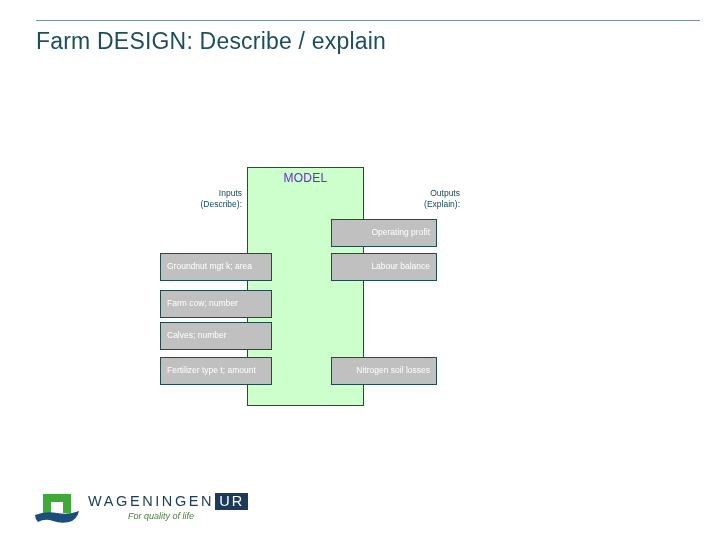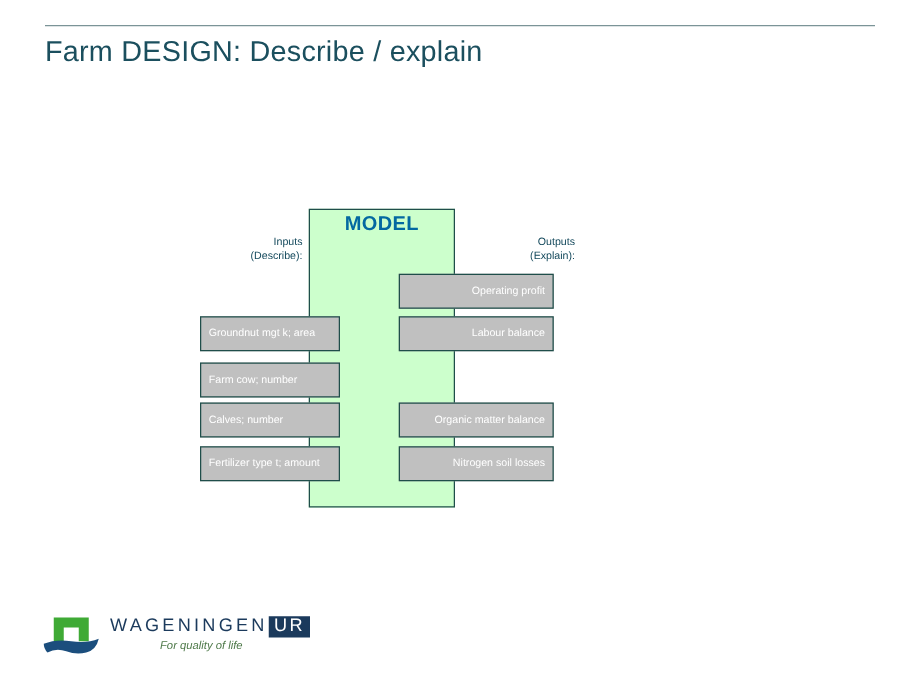--- a/index.html
+++ b/index.html
@@ -59,23 +59,23 @@
     background: #ccffcc;
     border: 1.5px solid #1f4e4a;
     box-sizing: border-box;
   }
   .model-label {
     position: absolute;
     left: 247px;
     top: 171px;
     width: 117px;
     text-align: center;
-    font-size: 16px;
-    font-weight: bold;
-    color: #0369a1;
+    font-size: 12px;
+    font-weight: normal;
+    color: #6d28d9;
     letter-spacing: 0.3px;
   }
 
   .col-head {
     position: absolute;
     font-size: 8.5px;
     color: #14495c;
     line-height: 11px;
   }
   .col-head.inputs {
@@ -104,22 +104,22 @@
     white-space: nowrap;
     overflow: hidden;
   }
   .io-box.in {
     left: 160px;
     width: 112px;
     text-align: left;
     padding-left: 6px;
   }
   .io-box.out {
-    left: 319px;
-    width: 124px;
+    left: 331px;
+    width: 106px;
     text-align: right;
     padding-right: 6px;
   }
 
   
   .logo {
     position: absolute;
     left: 32px;
     top: 491px;
     width: 200px;
@@ -184,21 +184,20 @@
       <span class="l2">(Explain):</span>
     </div>
 
     <div class="io-box in" style="top:253px">Groundnut mgt k; area</div>
     <div class="io-box in" style="top:290px">Farm cow; number</div>
     <div class="io-box in" style="top:322px">Calves; number</div>
     <div class="io-box in" style="top:357px">Fertilizer type t; amount</div>
 
     <div class="io-box out" style="top:219px">Operating profit</div>
     <div class="io-box out" style="top:253px">Labour balance</div>
-    <div class="io-box out" style="top:322px">Organic matter balance</div>
     <div class="io-box out" style="top:357px">Nitrogen soil losses</div>
 
   </div>
 
   <div class="logo">
     <svg class="logo-mark" viewBox="0 0 50 38">
       <path d="M11 3 h28 v19 h-8 v-11 h-12 v11 h-8 z" fill="#3faa35"></path>
       <path d="M3 24 q10 -4 22 -2 q12 2 22 -2 q-2 9 -10 11 q-8 2 -16 -1 q-8 -3 -15 1 q-3 -3 -3 -7 z" fill="#1b4e7d"></path>
     </svg>
     <div class="logo-word">

